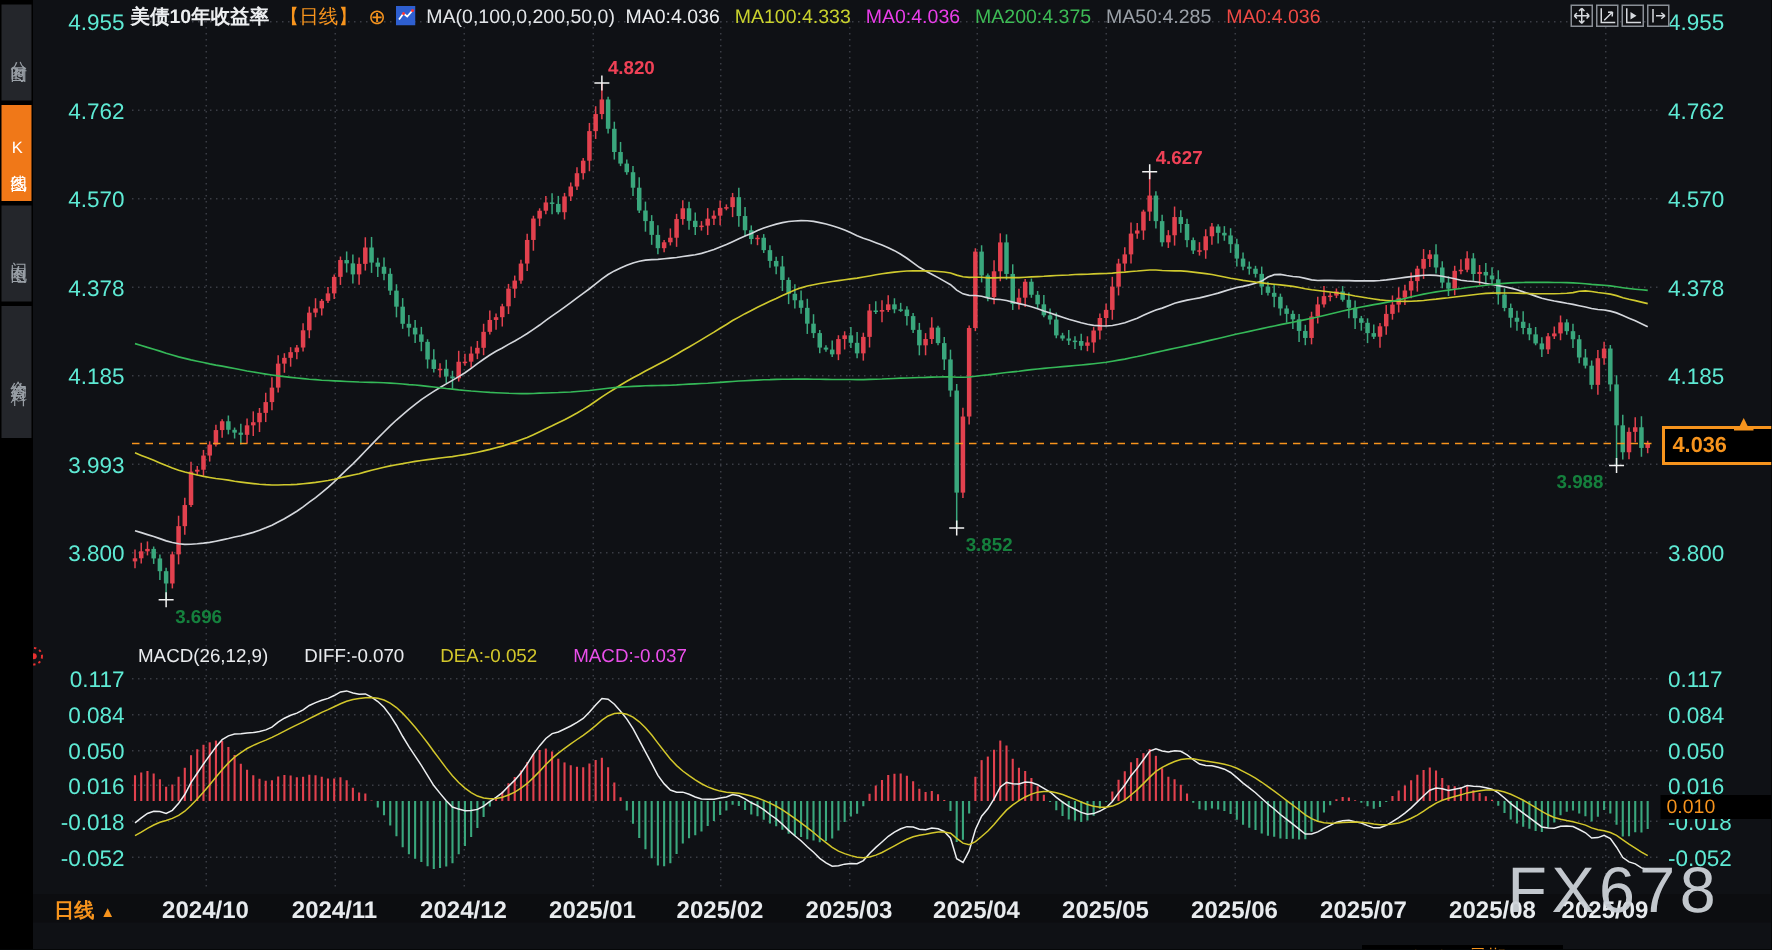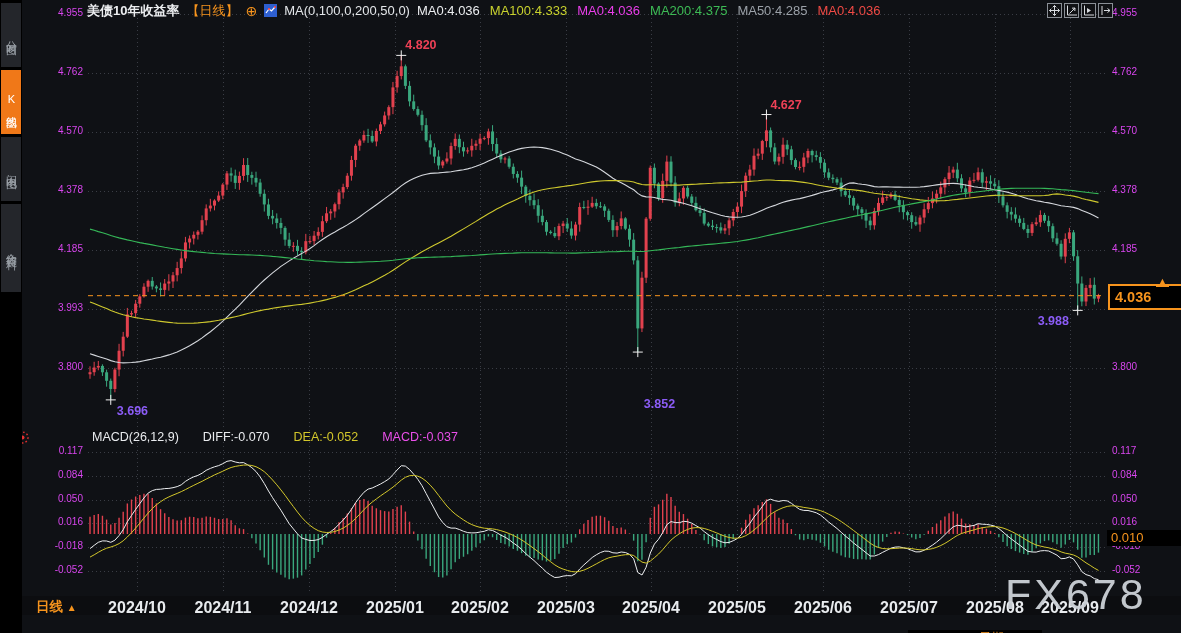--- a/index.html
+++ b/index.html
@@ -19,40 +19,40 @@
   #header .title{color:#eceef0;font-weight:700;}
   #header .period{color:#f7941d;cursor:pointer;}
   #header .plus{color:#f7941d;font-size:14px;cursor:pointer;line-height:1;}
   #header .maparams{color:#e3e6e9;}
   .mav{font-weight:400;}
   
   #tricons{position:absolute;left:1047px;top:3px;display:flex;gap:2px;z-index:7;}
   .tricon{width:13px;height:13px;border:1px solid #8a8f96;background:#101114;cursor:pointer;
           display:flex;align-items:center;justify-content:center;box-sizing:content-box;}
   
-  .ylab{position:absolute;font-size:10px;color:#d946ef;z-index:4;}
+  .ylab{position:absolute;font-size:15px;color:#5eead4;z-index:4;}
   .ylab.left{left:30px;width:53px;text-align:right;}
   .ylab.right{left:1112px;text-align:left;}
   .mon{position:absolute;top:599px;font-size:16px;font-weight:700;color:#e8ebee;
        transform:translateX(-50%);z-index:4;}
   
   #axisrow{position:absolute;left:22px;right:0;top:596px;height:19px;background:#0c0d10;z-index:3;}
   #toolbar{position:absolute;left:0;right:0;top:615px;height:18px;background:#000;z-index:6;
            display:flex;align-items:center;gap:2px;padding-left:18px;border-top:1px solid #1d1f24;}
   .tbtn{font-size:12px;padding:1px 9px;color:#e8eaec;background:transparent;cursor:pointer;white-space:nowrap;}
   .tbtn.active{background:#f07818;color:#fff;}
   .tbtn.vip{color:#f7941d;}
   .tbtn.latin{font-family:"Liberation Mono",monospace;color:#d7dadd;}
   .tbtn.dim{color:#b9bdc2;}
   #periodlabel{position:absolute;left:36px;top:598px;color:#f7941d;font-weight:700;font-size:13.5px;z-index:5;cursor:pointer;}
   #periodlabel .arr{font-size:10px;}
   
   .ann{position:absolute;font-size:12.5px;font-weight:700;z-index:5;}
   .ann.high{color:#ef4156;}
-  .ann.low{color:#8b5cf6;}
+  .ann.low{color:#15803d;}
   
   #macdhead{position:absolute;left:92px;top:430px;display:flex;gap:24px;font-size:12.5px;z-index:5;white-space:nowrap;}
   #macdhead .w{color:#e9ebee;} #macdhead .dea{color:#d3c72b;} #macdhead .mc{color:#ea4fea;}
   
   #pricetag{position:absolute;left:1108px;width:68px;height:22px;background:#000;border:2px solid #f7941d;
             color:#f7941d;font-size:14.5px;font-weight:700;line-height:22px;padding-left:5px;z-index:6;}
   #pricearrow{position:absolute;left:1156px;color:#f7941d;font-size:9px;z-index:7;
               border-bottom:2px solid #f7941d;line-height:8px;padding:0 2px;}
   #macdtag{position:absolute;left:1107px;width:72px;height:16px;background:#000;color:#f7941d;
            font-size:13px;line-height:16px;padding-left:4px;z-index:6;}
@@ -914,21 +914,21 @@
 <div id="axisrow"></div>
 <div id="periodlabel">
   <span>日线</span>
   <span class="arr">▲</span>
 </div>
 <div id="tooltip" style="left: 908px; min-width: 124px; margin-top: 32px;">2025/07/14 星期一</div>
 <div id="watermark">FX678</div>
 
 <div class="ann high" style="left: 405.25px; top: 38.3775px;">4.820</div>
     <div class="ann high" style="left: 770.45px; top: 97.532px;">4.627</div>
-    <div class="ann low" style="left: 643.8px; top: 356.07px; margin-top: 41px;">3.852</div>
+    <div class="ann low" style="left: 643.8px; top: 356.07px;">3.852</div>
     <div class="ann low" style="left: 116.75px; top: 403.883px;">3.696</div>
     <div class="ann low" style="left: 1037.7px; top: 314.385px;">3.988</div>
     <div class="ylab left" style="top: 7px;">4.955</div>
     <div class="ylab left" style="top: 66px;">4.762</div>
     <div class="ylab left" style="top: 125px;">4.570</div>
     <div class="ylab left" style="top: 184px;">4.378</div>
     <div class="ylab left" style="top: 243px;">4.185</div>
     <div class="ylab left" style="top: 302px;">3.993</div>
     <div class="ylab left" style="top: 361px;">3.800</div>
     <div class="ylab right" style="top: 7px;">4.955</div>

